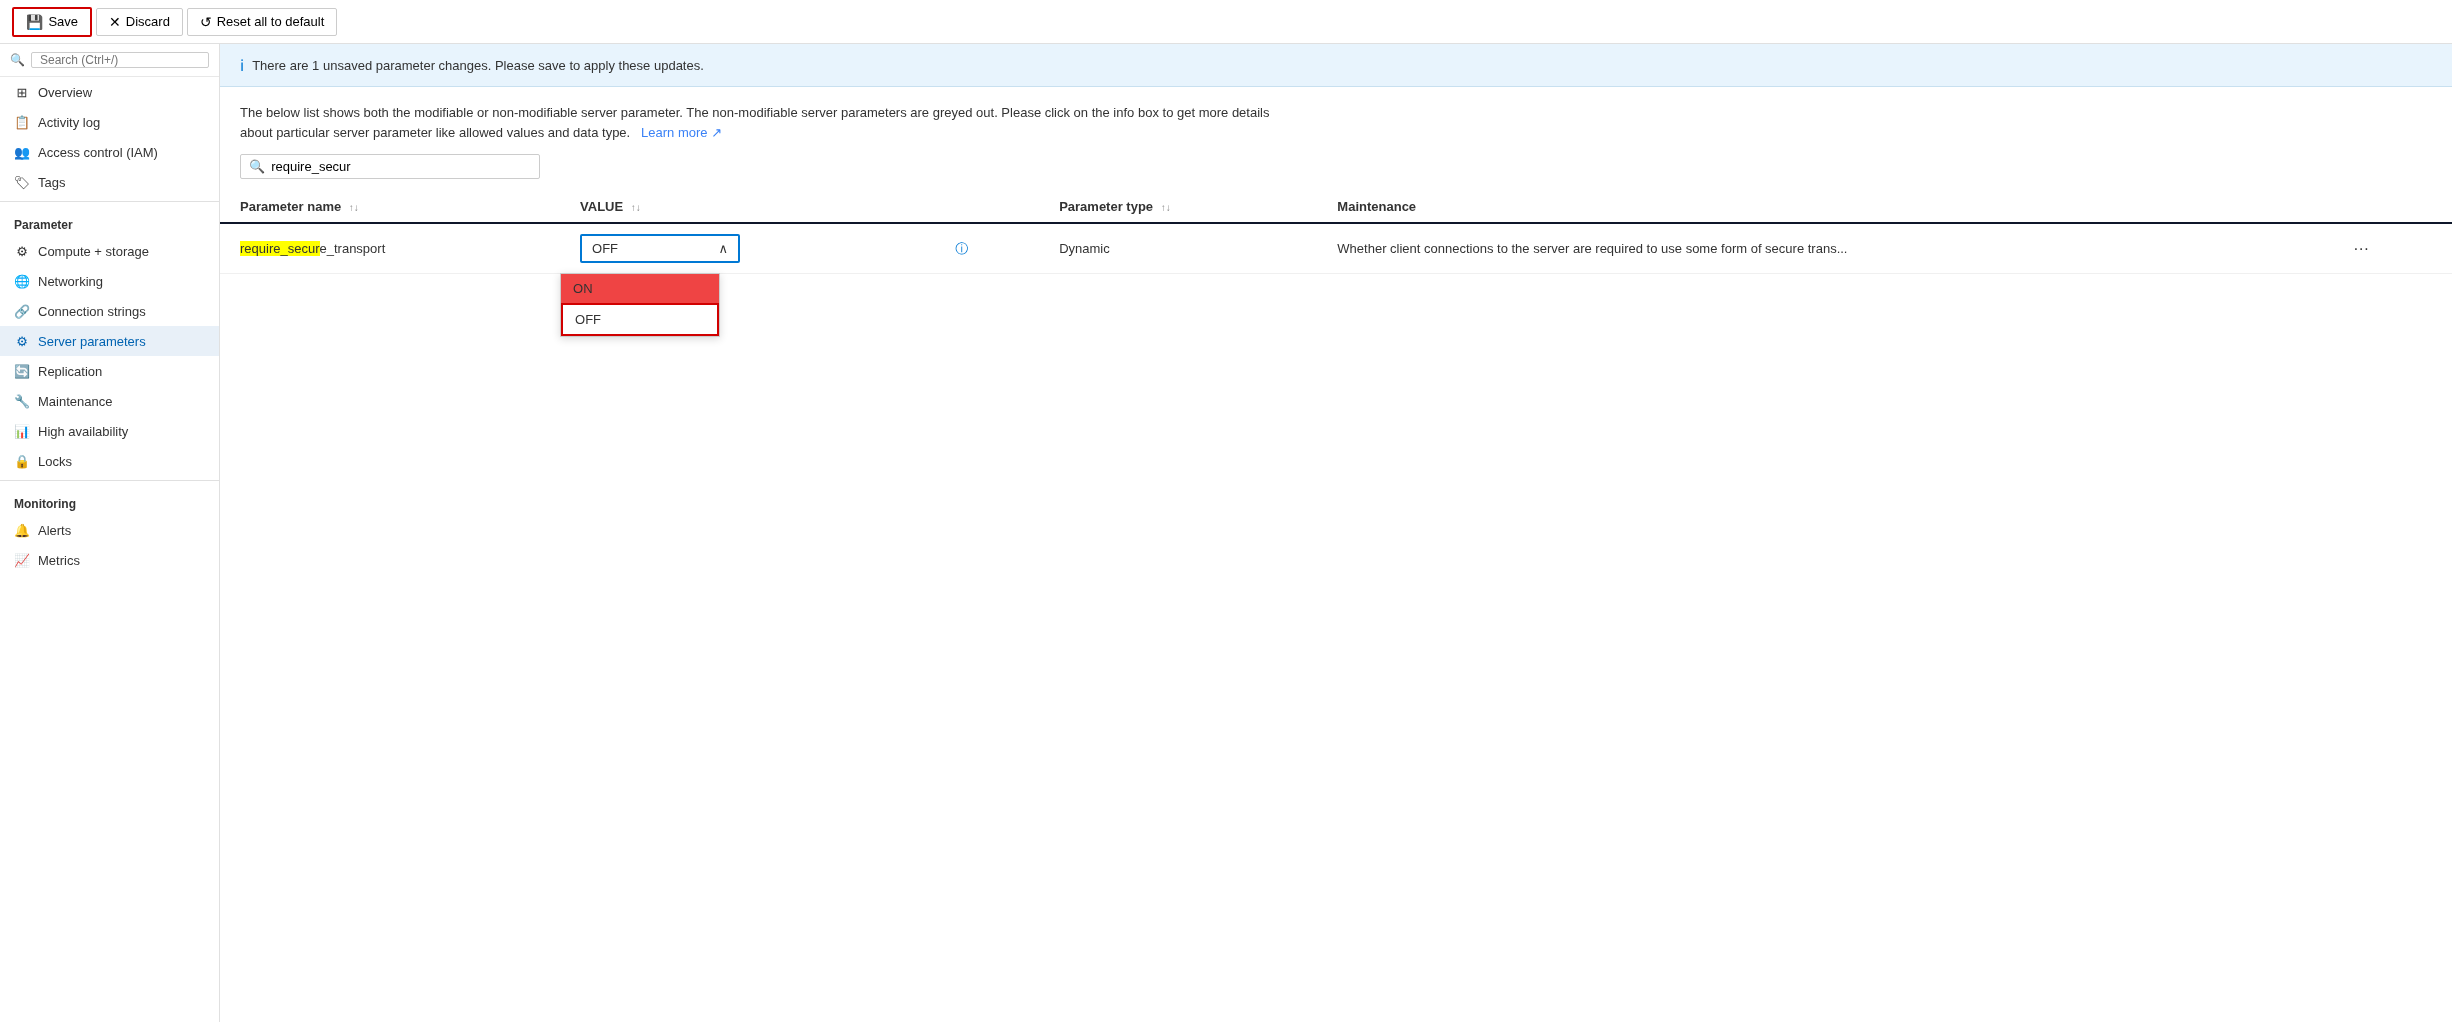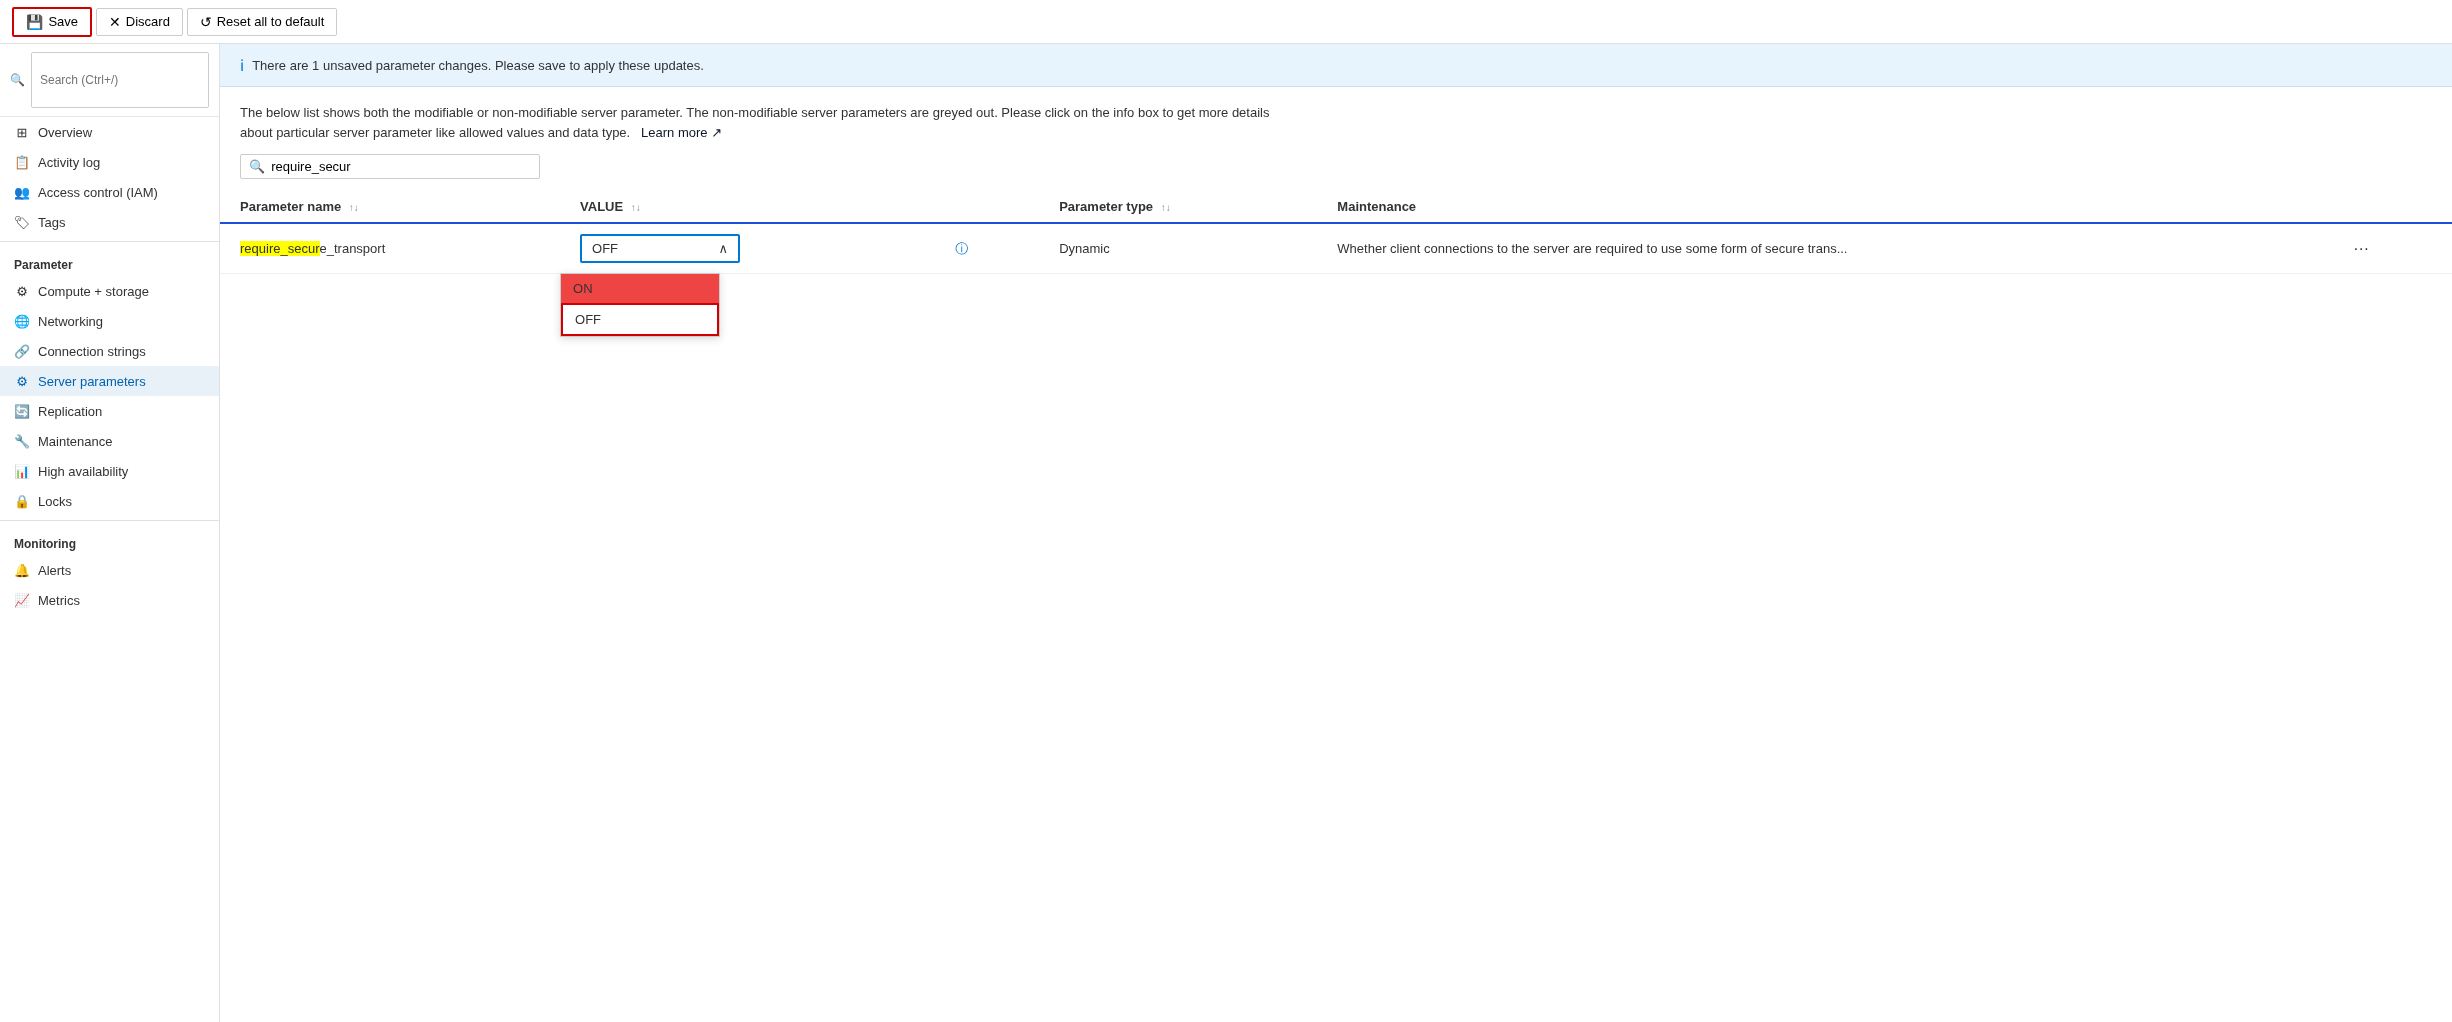--- a/index.html
+++ b/index.html
@@ -44,21 +44,21 @@
       background: #fff;
       position: relative;
     }
     .search-box {
       display: flex; align-items: center;
       padding: 8px 10px;
       border-bottom: 1px solid #e8e8e8;
     }
     .search-box input {
       border: 1px solid #ccc; border-radius: 2px;
-      padding: 20px 8px; font-size: 12px;
+      padding: 0 8px; font-size: 12px;
       width: 100%;
     }
     .search-icon { margin-right: 6px; color: #666; font-size: 12px; }
 
     .nav-item {
       display: flex; align-items: center; gap: 8px;
       padding: 7px 14px;
       cursor: pointer;
       font-size: 13px;
       color: #333;
@@ -91,21 +91,21 @@
     .info-icon { color: #0078d4; font-size: 16px; }
 
     
     .description-text {
       padding: 16px 20px 12px 20px;
       font-size: 13px;
       color: #333;
       line-height: 1.5;
       max-width: 1100px;
     }
-    .learn-more { color: #0f172a; text-decoration: none; }
+    .learn-more { color: #3b82f6; text-decoration: none; }
 
     
     .filter-bar {
       padding: 0 20px 12px 20px;
     }
     .filter-input-wrap {
       display: flex; align-items: center;
       border: 1px solid #ccc; border-radius: 2px;
       padding: 4px 8px; width: 300px;
       background: #fff;
@@ -115,21 +115,21 @@
     }
     .filter-search-icon { color: #666; margin-right: 6px; font-size: 13px; }
 
     
     .params-table {
       width: 100%;
       border-collapse: collapse;
       font-size: 13px;
     }
     .params-table thead tr {
-      border-bottom: 2px solid #1d4ed8;
+      border-bottom: 2px solid #0f172a;
     }
     .params-table th {
       padding: 8px 20px;
       text-align: left;
       font-weight: 600;
       color: #333;
       background: #fff;
       white-space: nowrap;
     }
     .params-table th .sort-icon { color: #888; margin-left: 4px; font-size: 10px; }

